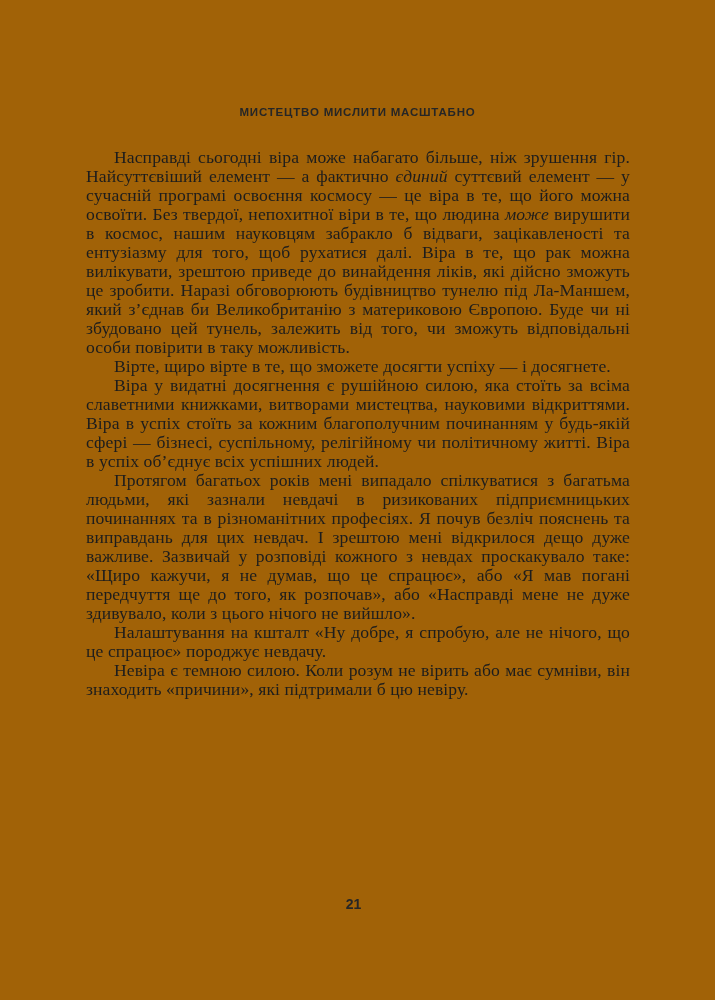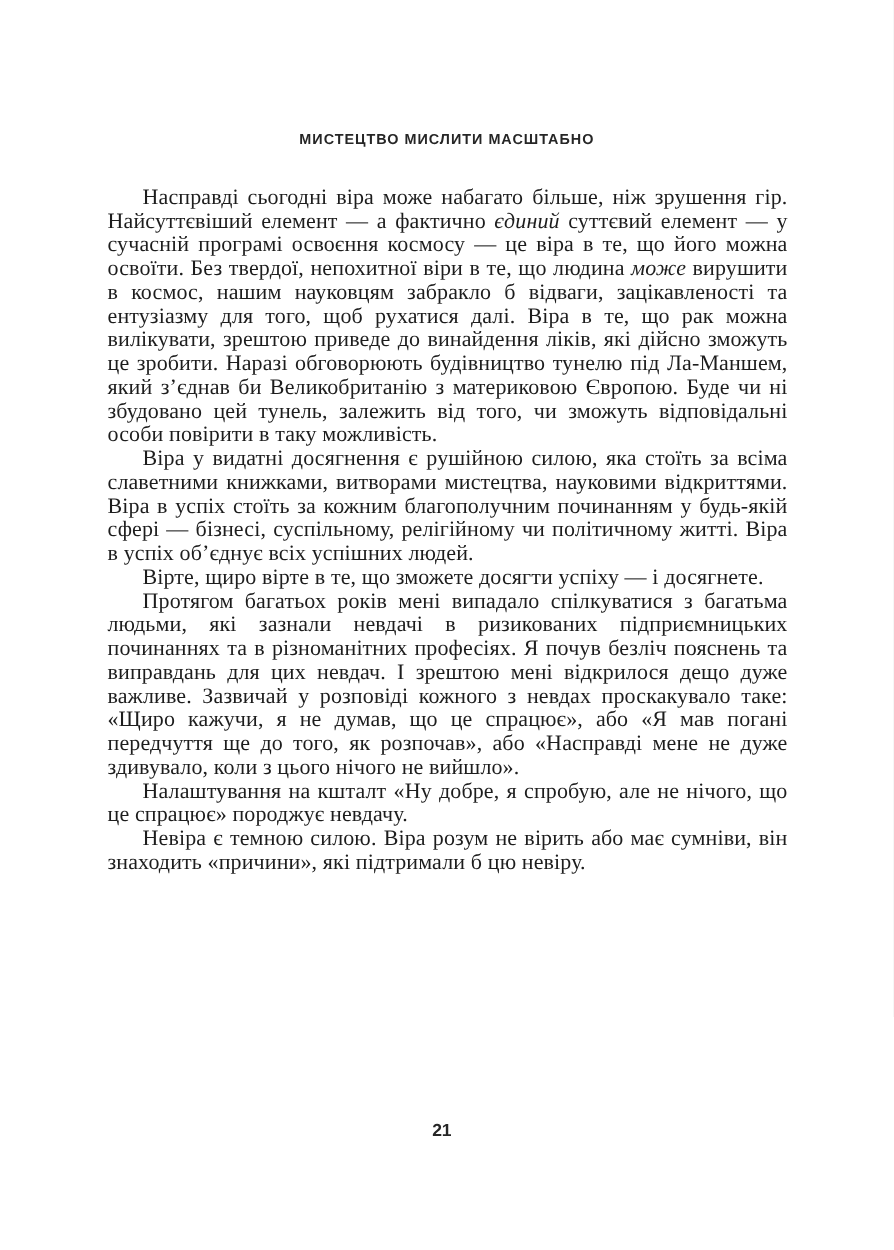--- a/index.html
+++ b/index.html
@@ -6,21 +6,21 @@
       margin: 0;
       padding: 0;
       background: #e9e9e9;
       font-family: "Liberation Serif", "DejaVu Serif", serif;
     }
     .page {
       position: relative;
       width: 715px;
       height: 1000px;
       margin: 0 auto;
-      background: #ffffff;
+      background: #a16207;
       color: #1d1d1d;
       box-sizing: border-box;
       overflow: hidden;
     }
     .running-title {
       position: absolute;
       top: 106px;
       left: 0;
       right: 0;
       text-align: center;
@@ -61,21 +61,21 @@
     }
   </style>
 </head>
 <body>
 
 <div class="page">
   <div class="running-title">МИСТЕЦТВО МИСЛИТИ МАСШТАБНО</div>
 
   <div class="body-text">
       <p><span>Насправді сьогодні віра може набагато більше, ніж зрушення гір. Найсуттєвіший елемент — а фактично </span><em>єдиний</em><span> суттєвий елемент — у сучасній програмі освоєння космосу — це віра в те, що його можна освоїти. Без твердої, непохитної віри в те, що людина </span><em>може</em><span> вирушити в космос, нашим науковцям забракло б відваги, зацікавленості та ентузіазму для того, щоб рухатися далі. Віра в те, що рак можна вилікувати, зрештою приведе до винайдення ліків, які дійсно зможуть це зробити. Наразі обговорюють будівництво тунелю під Ла-Маншем, який з’єднав би Великобританію з материковою Європою. Буде чи ні збудовано цей тунель, залежить від того, чи зможуть відповідальні особи повірити в таку можливість.</span></p>
+      <p><span>Вірте, щиро вірте в те, що зможете досягти успіху — і досягнете.</span></p>
       <p><span>Віра у видатні досягнення є рушійною силою, яка стоїть за всіма славетними книжками, витворами мистецтва, науковими відкриттями. Віра в успіх стоїть за кожним благополучним починанням у будь-якій сфері — бізнесі, суспільному, релігійному чи політичному житті. Віра в успіх об’єднує всіх успішних людей.</span></p>
-      <p><span>Вірте, щиро вірте в те, що зможете досягти успіху — і досягнете.</span></p>
       <p><span>Протягом багатьох років мені випадало спілкуватися з багатьма людьми, які зазнали невдачі в ризикованих підприємницьких починаннях та в різноманітних професіях. Я почув безліч пояснень та виправдань для цих невдач. І зрештою мені відкрилося дещо дуже важливе. Зазвичай у розповіді кожного з невдах проскакувало таке: «Щиро кажучи, я не думав, що це спрацює», або «Я мав погані передчуття ще до того, як розпочав», або «Насправді мене не дуже здивувало, коли з цього нічого не вийшло».</span></p>
       <p><span>Налаштування на кшталт «Ну добре, я спробую, але не нічого, що це спрацює» породжує невдачу.</span></p>
-      <p><span>Невіра є темною силою. Віра розум не вірить або має сумніви, він знаходить «причини», які підтримали б цю невіру.</span></p>
+      <p><span>Невіра є темною силою. Коли розум не вірить або має сумніви, він знаходить «причини», які підтримали б цю невіру.</span></p>
     </div>
 
   <div class="page-number">21</div>
 </div>
 
 </body></html>

